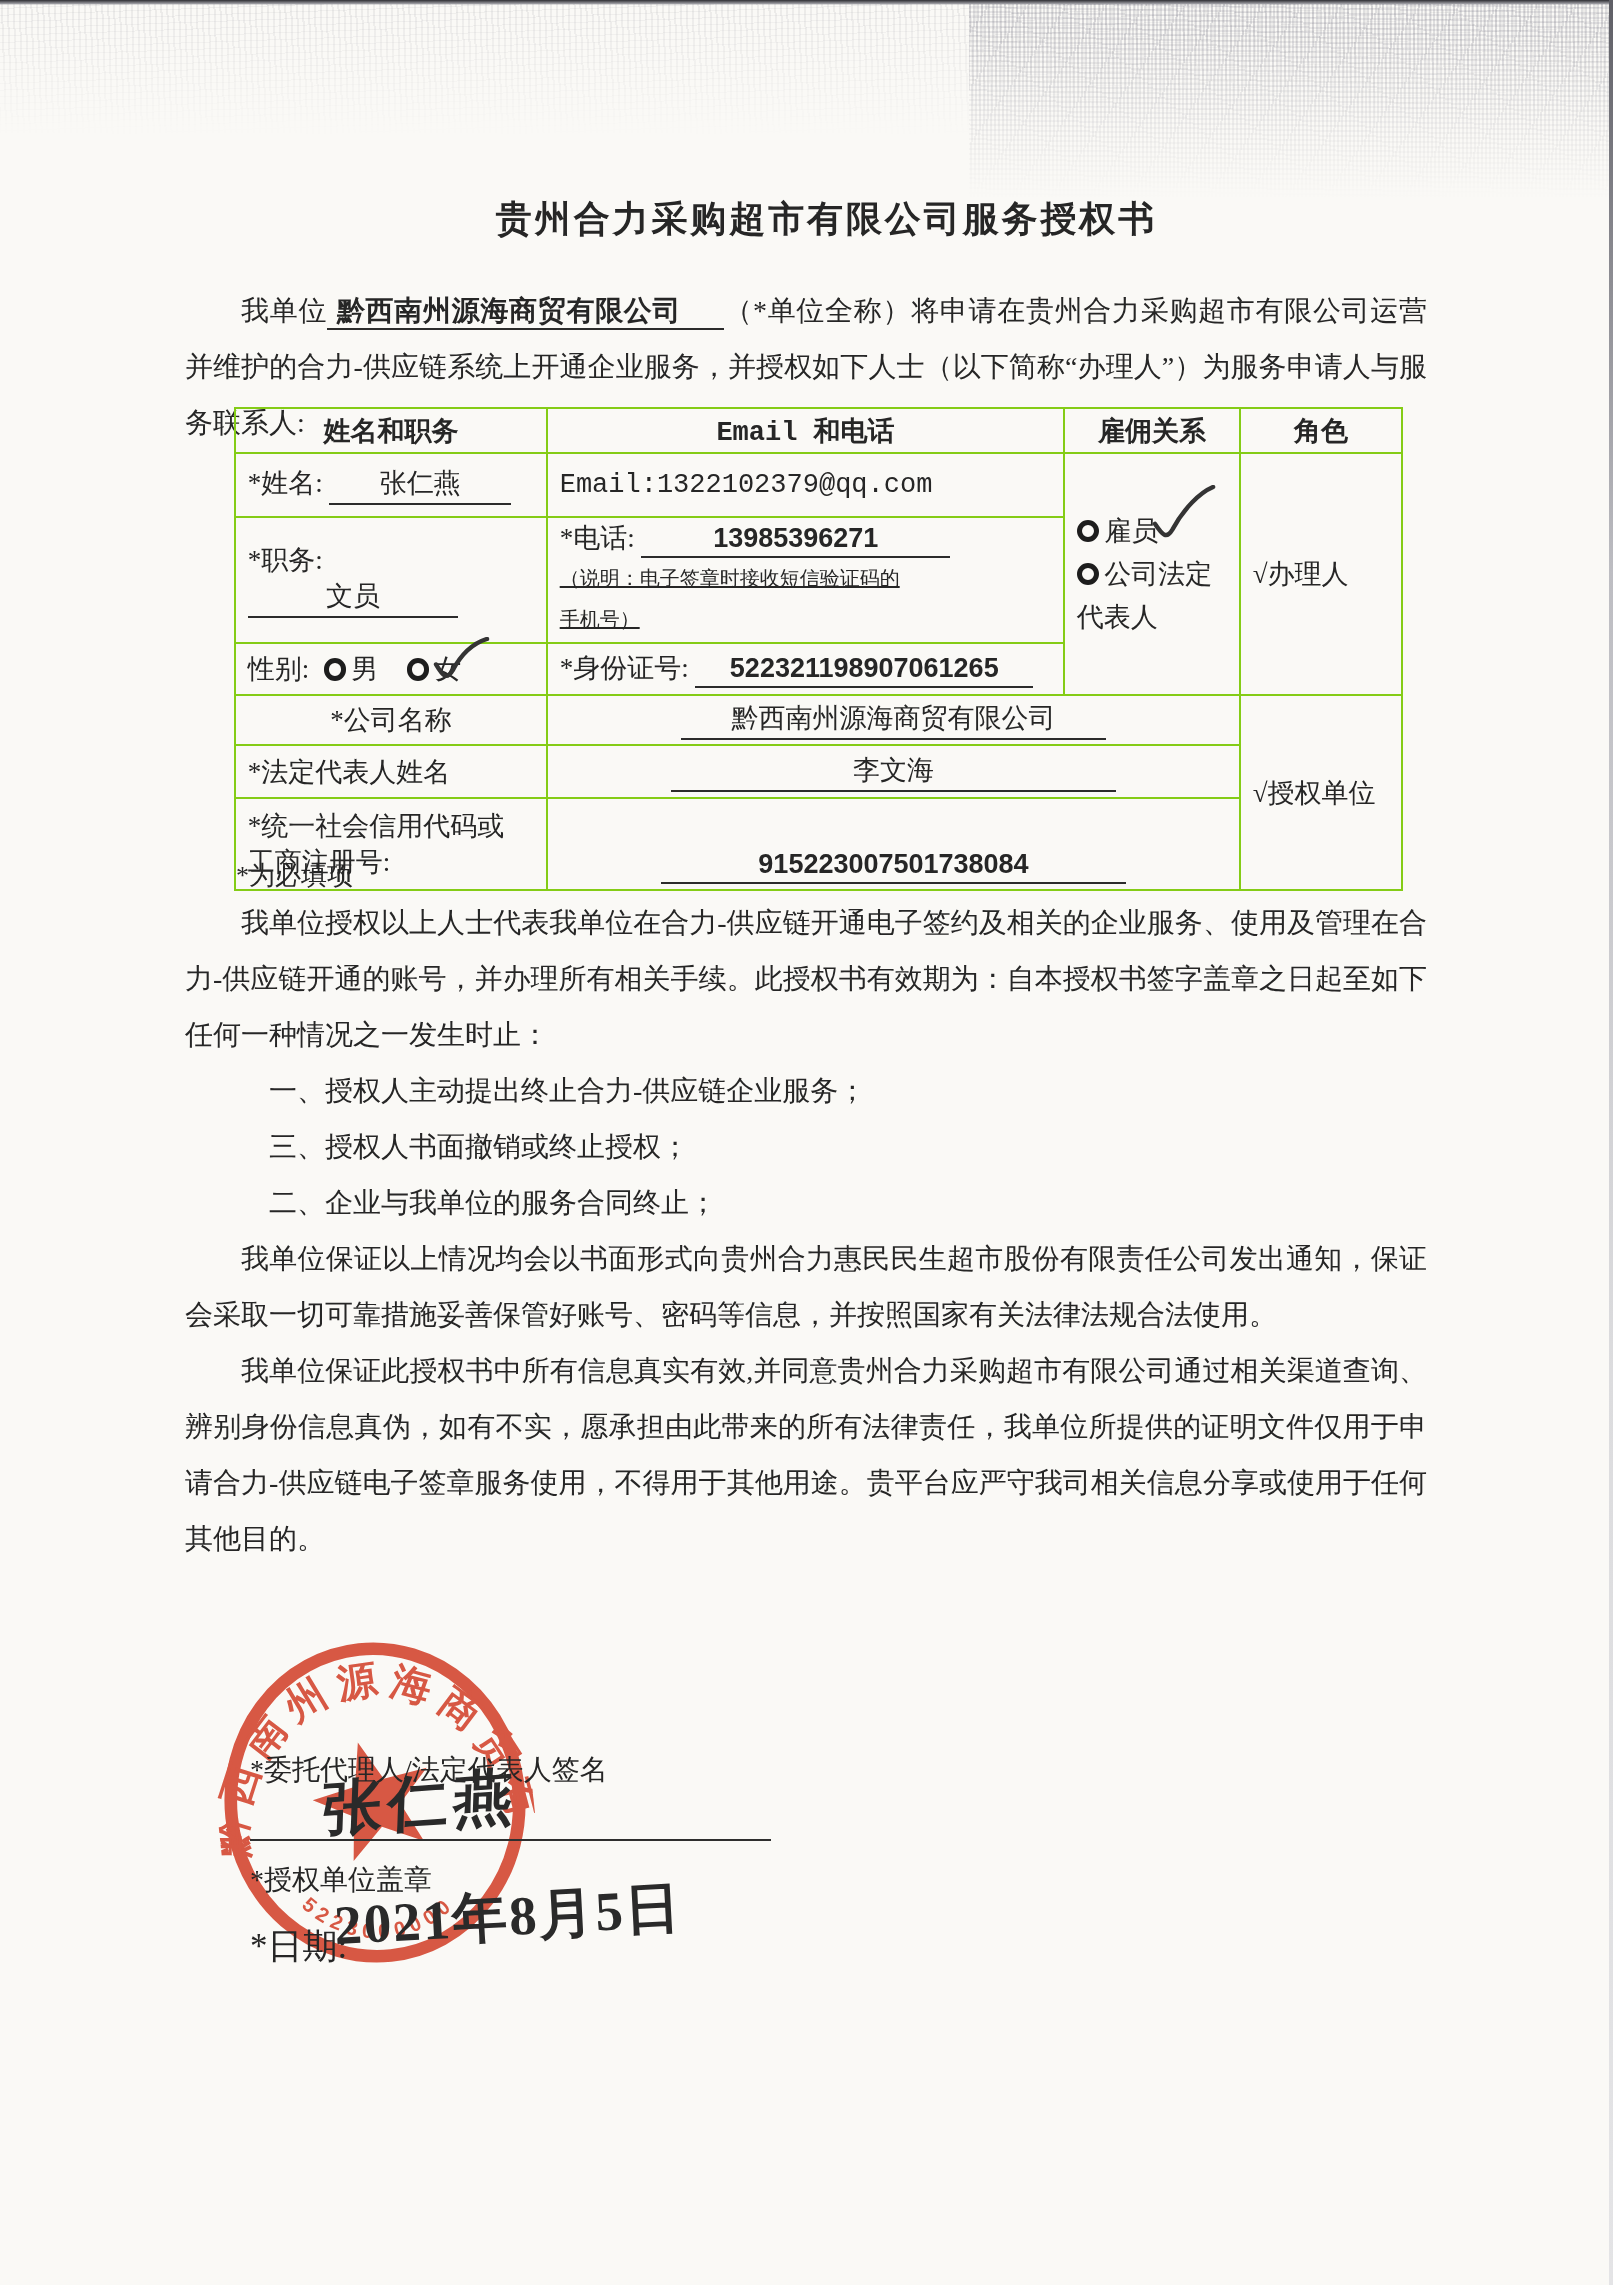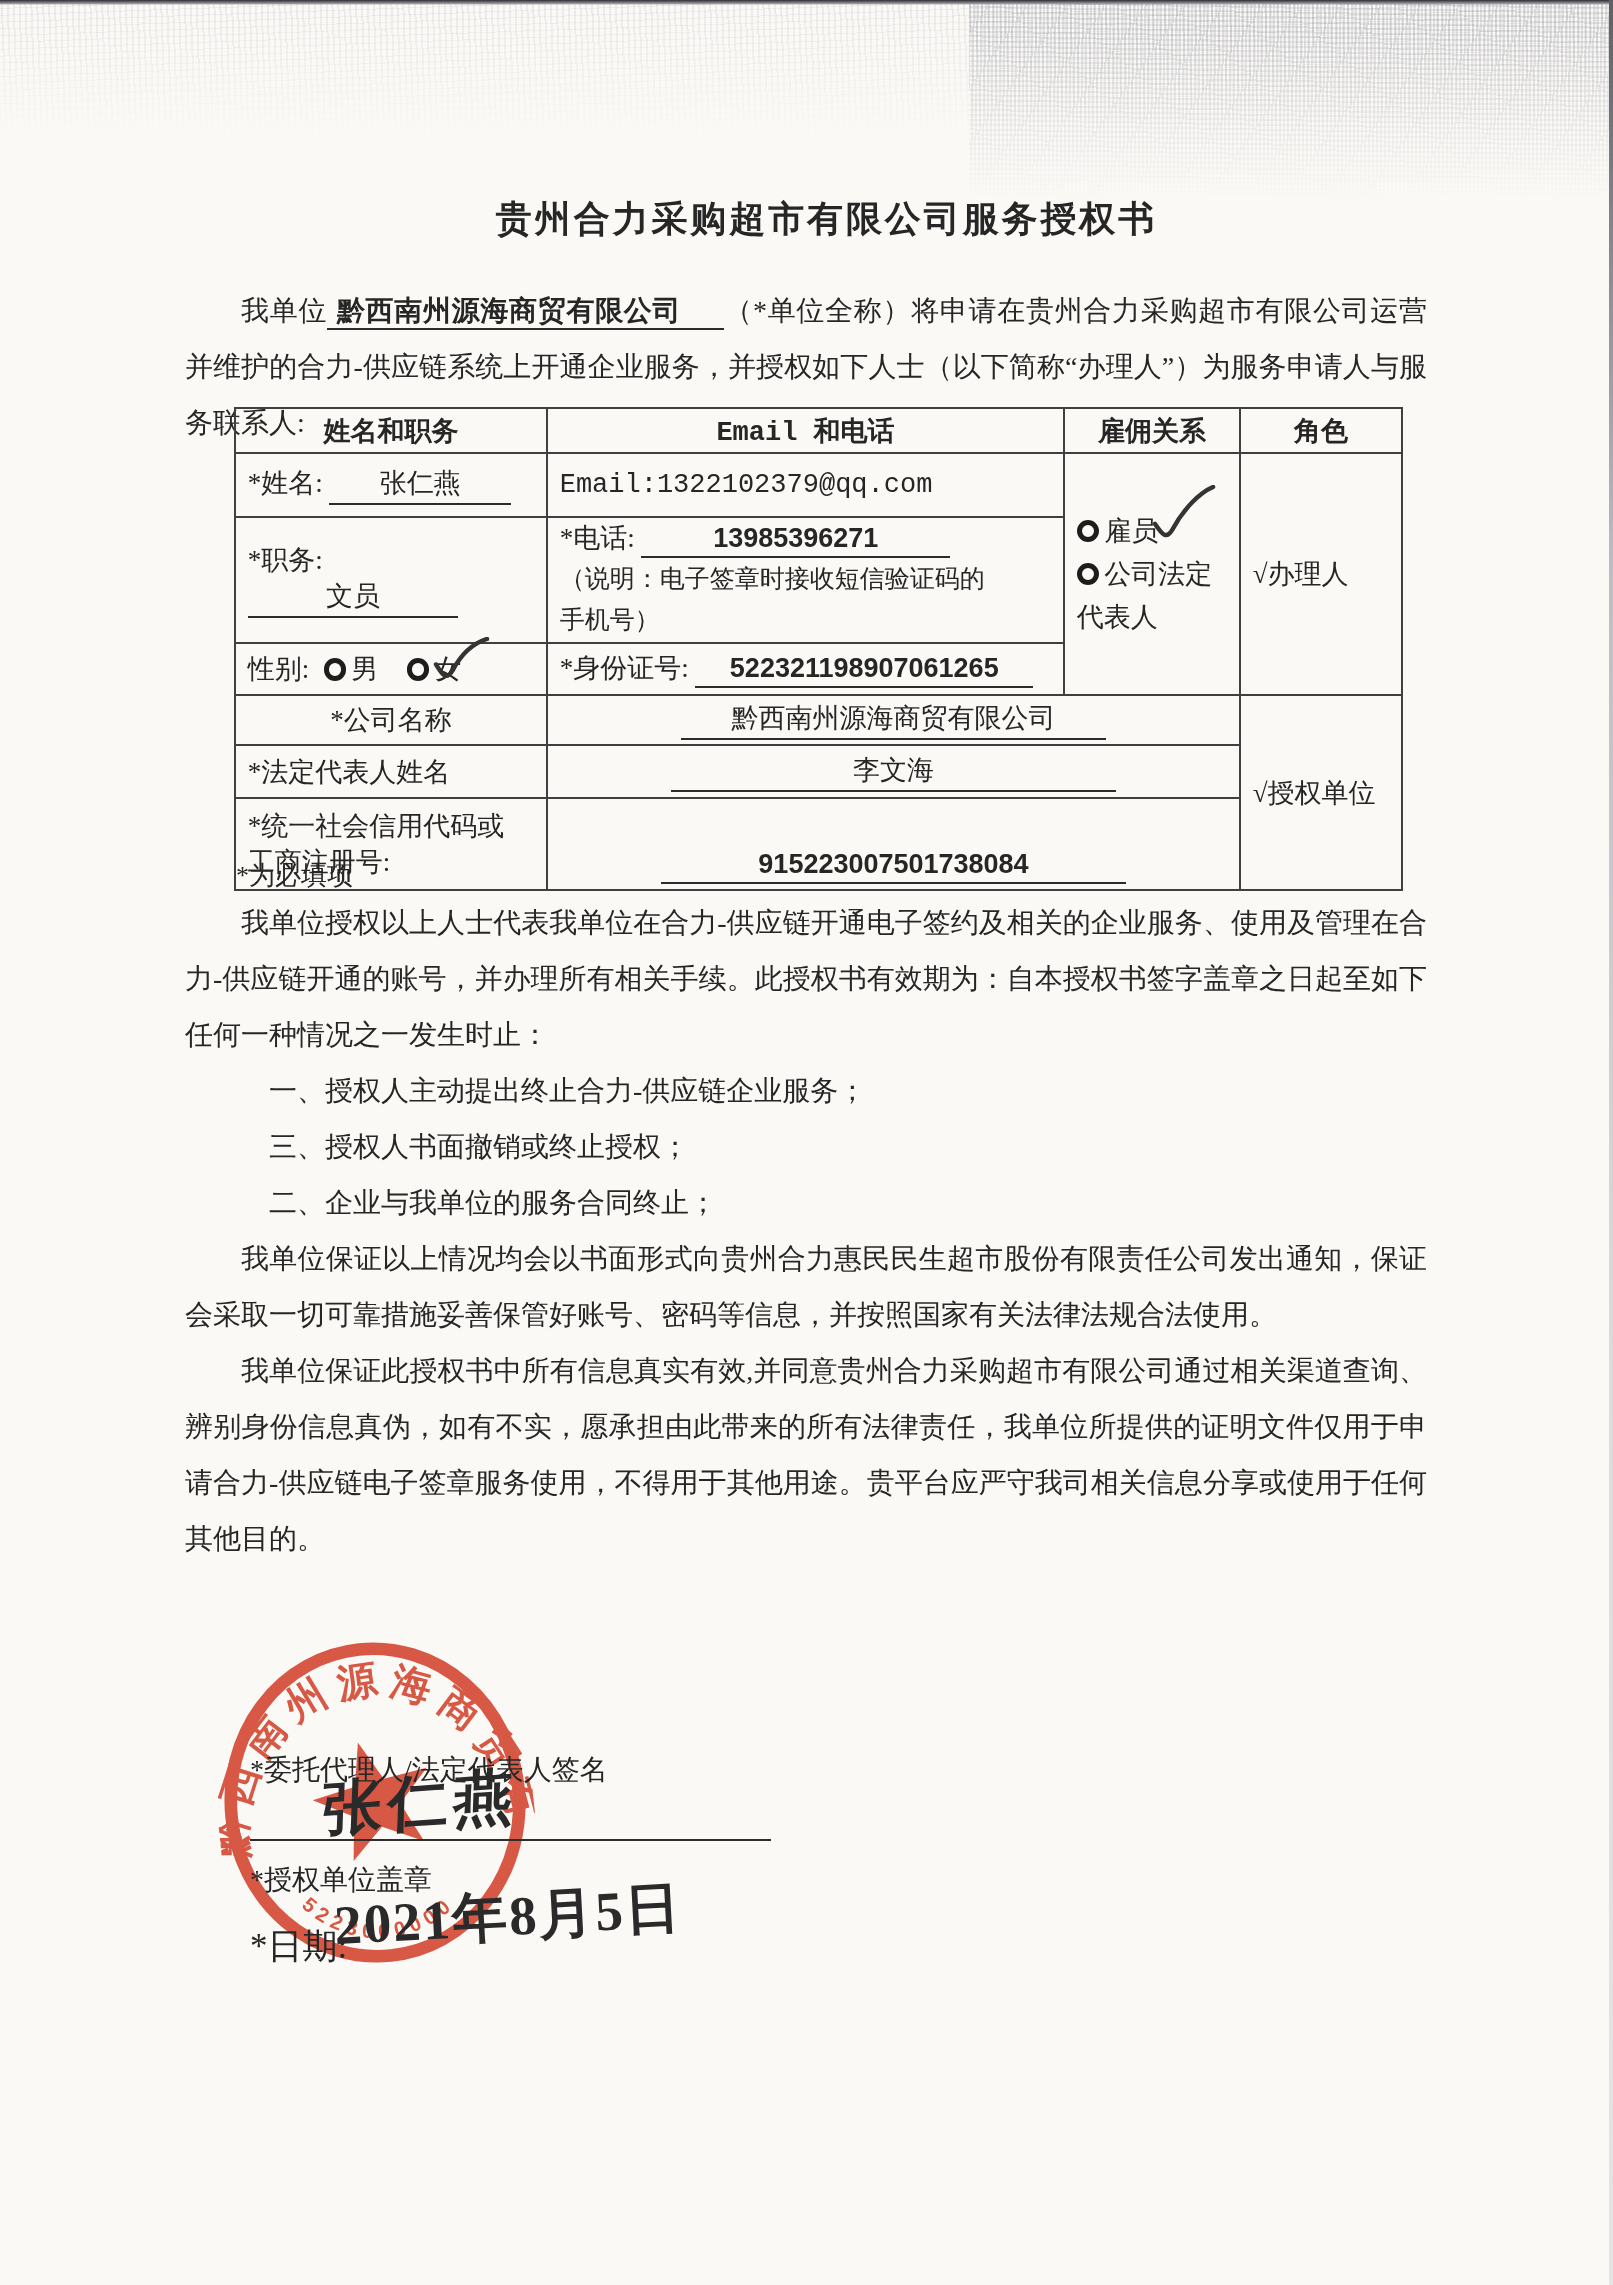--- a/index.html
+++ b/index.html
@@ -36,29 +36,29 @@
 
   .body-text{position:absolute;top:895px;left:185px;width:1242px;
     font-size:28px;line-height:56px;}
   .body-text p{margin:0;text-align:justify;text-indent:2em;}
   .body-text p.list-item{text-indent:3em;text-align:left;}
   .required-note{position:absolute;top:858px;left:236px;font-size:26px;}
 
   
   table.doc-table{position:absolute;top:407px;left:234px;width:1166px;
     border-collapse:collapse;table-layout:fixed;font-size:27px;}
-  .doc-table th,.doc-table td{border:2px solid #404040;padding:2px 11.7px;vertical-align:middle;}
+  .doc-table th,.doc-table td{border:2px solid #84cc16;padding:2px 11.7px;vertical-align:middle;}
   .doc-table th{font-weight:bold;text-align:center;}
   .mono{font-family:"Liberation Mono","DejaVu Sans Mono",monospace;}
   .num{font-family:"Liberation Sans","DejaVu Sans",sans-serif;font-weight:bold;}
   .fill{display:inline-block;border-bottom:2px solid #2c2c2c;text-align:center;padding:0 7.8px 2px 7.8px;}
   .radio{display:inline-block;width:12.7px;height:12.7px;border:5.9px solid #1d1d1d;border-radius:50%;
     vertical-align:-2.9px;margin-right:4.9px;}
   .opt-line{position:relative;line-height:43px;}
-  .note-small{font-size:25px;line-height:41px;display:block;}
+  .note-small{font-size:20px;line-height:41px;display:block;text-decoration:underline;}
   .check-wrap{position:relative;display:inline-block;}
   .check-svg{position:absolute;pointer-events:none;}
 
   
   .sign-label{position:absolute;top:1751px;left:250px;font-size:28px;z-index:6;}
   .signature{position:absolute;top:1763px;left:322px;font-size:60px;color:#2a2a2a;z-index:7;
     transform:rotate(-4deg) skewX(-6deg);letter-spacing:5.9px;font-weight:bold;}
   .sign-line{position:absolute;top:1839px;left:250px;width:521px;height:0;
     border-bottom:2.9px solid #2e2e2e;z-index:6;}
   .stamp-label{position:absolute;top:1861px;left:250px;font-size:28px;z-index:6;}

